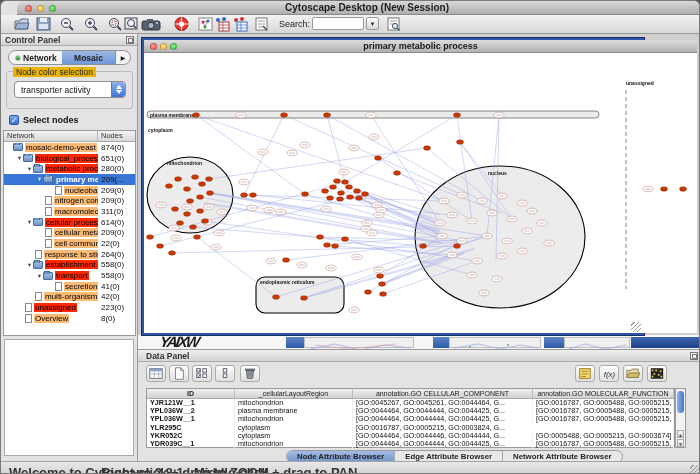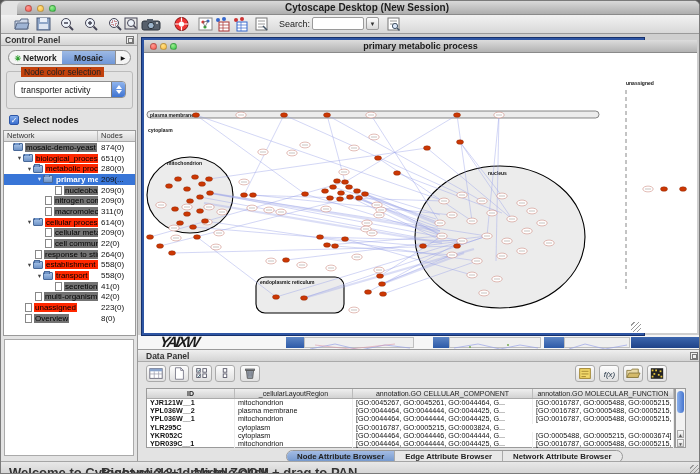--- a/index.html
+++ b/index.html
@@ -28,21 +28,21 @@
   #cp-header{position:absolute;left:0;top:0;width:136px;height:12px;background:linear-gradient(#efefef,#d4d4d4);border-bottom:1px solid #aaa;padding-left:48px;}
   #cp-title{position:absolute;left:4px;top:1px;font-size:8.5px;font-weight:bold;color:#333;}
   .float-ico{position:absolute;right:3px;top:2px;width:8px;height:8px;border:1px solid #777;background:#eee;}
   .float-ico:before{content:"";position:absolute;left:1px;top:1px;width:3px;height:3px;border:1px solid #777;}
   #cp-tabs{position:absolute;left:7px;top:16px;width:123px;height:15px;border:1px solid #8f8f8f;border-radius:8px;background:#f4f4f4;display:flex;overflow:hidden;}
   .cp-tab{flex:1;font-size:8.5px;font-weight:bold;color:#222;text-align:center;line-height:14px;white-space:nowrap;overflow:hidden;}
   .cp-tab.sel{background:linear-gradient(#9db9e4,#6f97d8);}
   #cp-tab-arrow{width:15px;flex:0 0 15px;border-left:1px solid #8f8f8f;font-size:6px;line-height:14px;text-align:center;color:#111;}
   .leaf{color:#2f9e2f;font-size:8px;margin-right:2px;}
   #groupbox{position:absolute;left:5px;top:37px;width:127px;height:38px;border:1px solid #bbb;border-radius:3px;}
-  #groupbox-title{position:absolute;left:6px;top:-5px;background:#c2410c;padding:0 3px;font-size:8.5px;color:#222;margin-left:8px;}
+  #groupbox-title{position:absolute;left:6px;top:-5px;background:#eab308;padding:0 3px;font-size:8.5px;color:#222;}
   #combo{position:absolute;left:7px;top:9px;width:112px;height:17px;border:1px solid #8f8f8f;border-radius:4px;background:#fff;overflow:hidden;}
   #combo-value{position:absolute;left:6px;top:3px;font-size:8.5px;color:#111;white-space:nowrap;}
   #combo-btn{position:absolute;right:0;top:0;width:14px;height:100%;background:linear-gradient(#8fb4ee,#3f74d2);border-left:1px solid #7a7a7a;}
   #combo-btn i{position:absolute;left:4px;width:0;height:0;border-left:3px solid transparent;border-right:3px solid transparent;}
   #combo-btn i.up{top:3px;border-bottom:4px solid #fff;}
   #combo-btn i.dn{bottom:3px;border-top:4px solid #fff;}
   #selnodes{position:absolute;left:8px;top:80px;height:12px;display:flex;align-items:center;}
   #selnodes-box{width:10px;height:10px;border-radius:2px;background:linear-gradient(#7fa9ea,#3b6fd0);border:1px solid #2c56a8;color:#fff;font-size:8px;line-height:9px;text-align:center;}
   #selnodes-label{font-size:9px;color:#111;margin-left:4px;font-weight:bold;}
 
@@ -53,21 +53,21 @@
   .trow{height:10.7px;display:flex;align-items:center;white-space:nowrap;font-size:8px;}
   .trow.sel{background:#3875d7;}
   .trow .lab-wrap{flex:0 0 94px;overflow:hidden;display:flex;align-items:center;}
   .trow .exp{width:7px;font-size:5.5px;color:#444;flex:0 0 auto;text-align:center;}
   .trow.sel .exp{color:#dce6f8;}
   .ticon{width:10px;height:8px;flex:0 0 auto;margin-right:2px;position:relative;}
   .ticon.folder{background:linear-gradient(#a8c4e8,#6f94c8);border:1px solid #4a6a9a;border-radius:1px;}
   .ticon.folder:before{content:"";position:absolute;left:0;top:-2px;width:4px;height:2px;background:#6f94c8;border:1px solid #4a6a9a;border-bottom:none;}
   .ticon.file{width:7px;height:9px;background:#fff;border:1px solid #888;margin-left:2px;}
   .tlab{padding:0 1px;color:#000;}
-  .tlab.green{background:#737373;}
+  .tlab.green{background:#fdba74;}
   .tlab.red{background:#ff2800;}
   .trow.sel .tlab{background:transparent;color:#fff;font-weight:bold;}
   .tnodes{flex:1;padding-left:3px;color:#111;font-size:8px;}
   #birdseye{position:absolute;left:3px;top:305px;width:130px;height:117px;background:#fff;border:1px solid #aaa;}
 
   
   #desktop{left:137px;top:33px;width:563px;height:315px;background:#cfcfcf;}
   #bg-strip{position:absolute;left:0;top:301px;width:563px;height:14px;background:#f6f6f6;overflow:hidden;}
   .frag{position:absolute;top:0;height:14px;}
   .frag.glyphs{left:22px;width:125px;color:#1c1c1c;font-weight:bold;font-style:italic;font-size:15px;letter-spacing:-2px;line-height:13px;overflow:hidden;transform:skewX(-8deg);}

